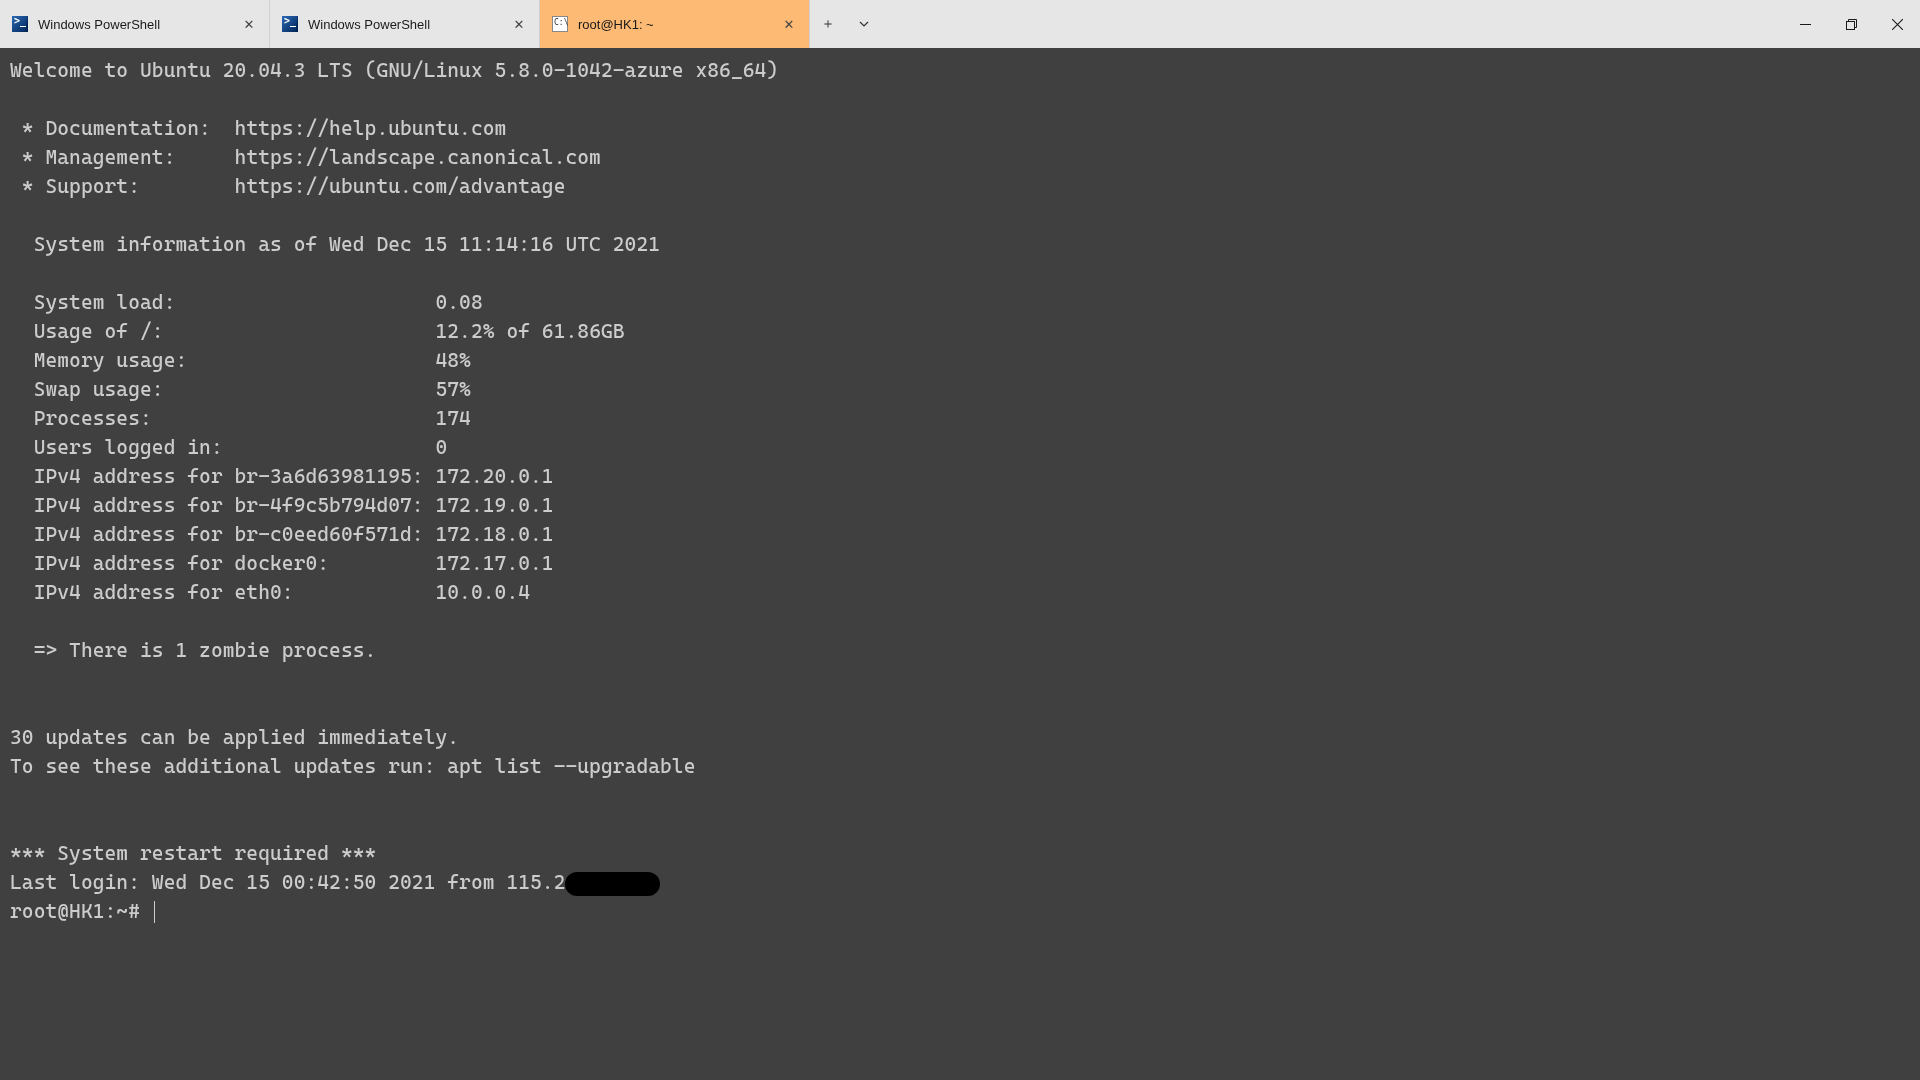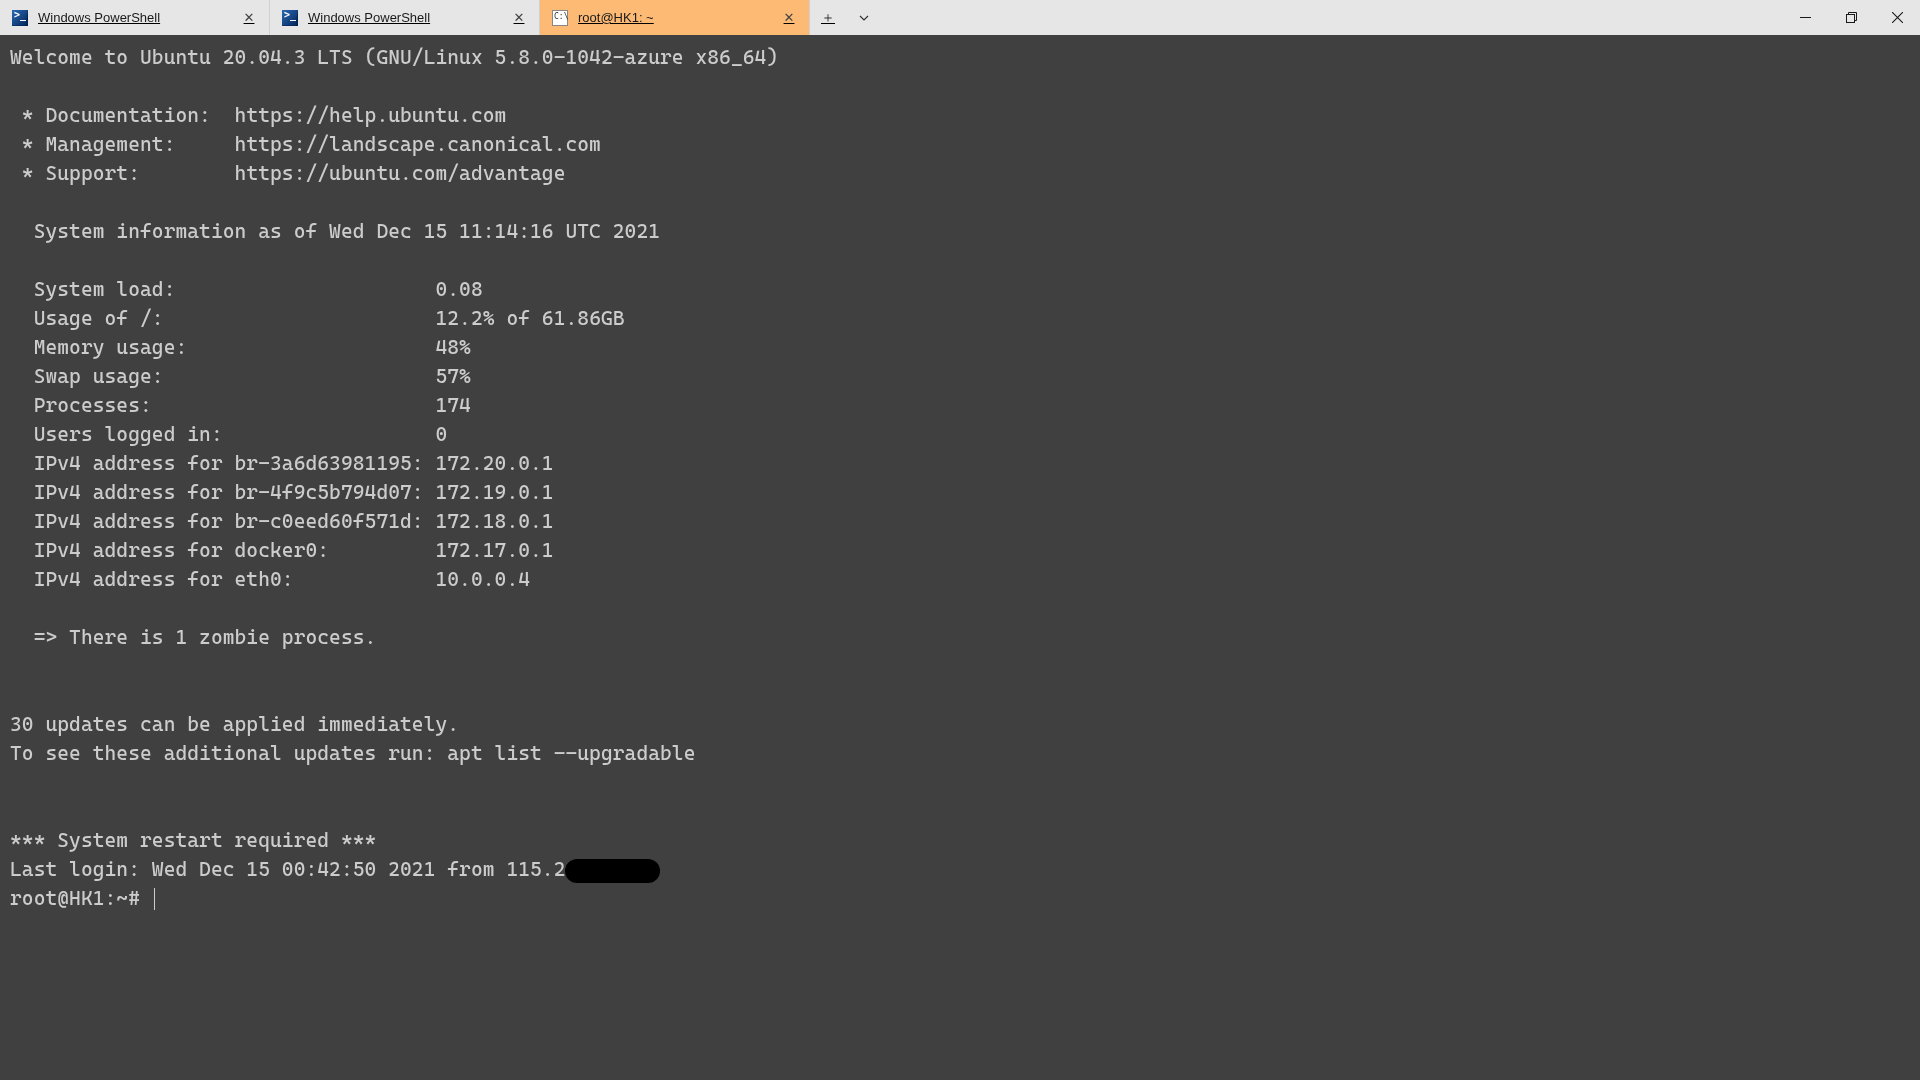--- a/index.html
+++ b/index.html
@@ -8,25 +8,24 @@
       box-sizing: border-box;
     }
     body {
       width: 1920px;
       height: 1080px;
       font-family: "Segoe UI", Tahoma, sans-serif;
       background: #0c0c0c;
       overflow: hidden;
     }
     .titlebar {
-      height: 35px;
+      height: 48px;
       background: #e6e6e6;
       display: flex;
       align-items: stretch;
-      text-decoration: underline;
     }
     .tabs {
       display: flex;
       align-items: stretch;
     }
     .tab {
       display: flex;
       align-items: center;
       padding: 0 12px;
       min-width: 270px;

